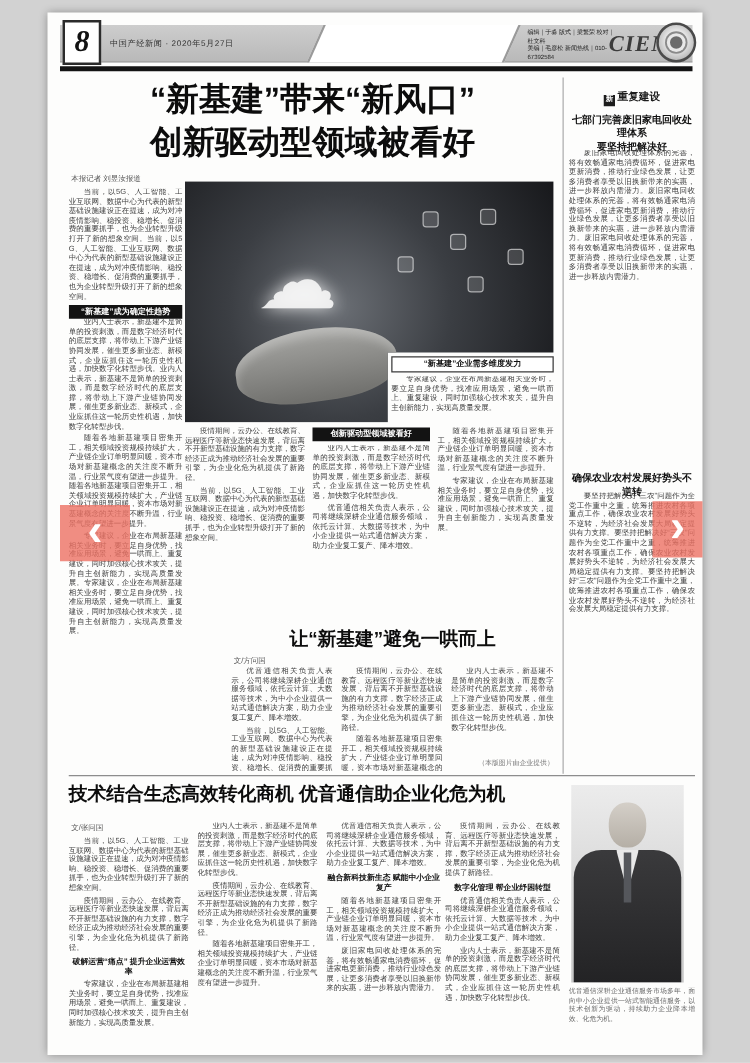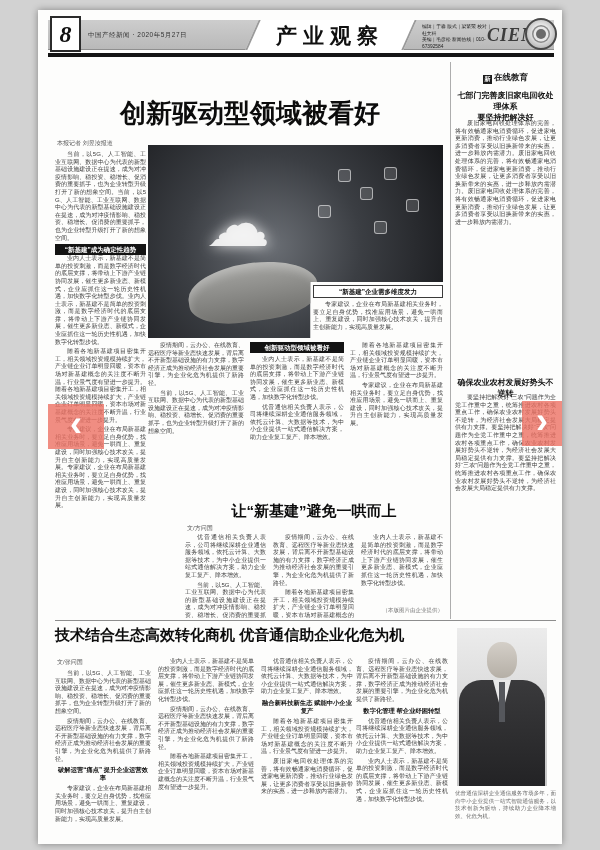--- a/index.html
+++ b/index.html
@@ -92,29 +92,29 @@
 
 <div class="stage">
   <div class="paper abs"></div>
 
   <div class="hband abs"></div>
   <div class="pgbox abs">
     <span class="pgnum">8</span>
   </div>
   <div class="masthead abs">中国产经新闻 · 2020年5月27日</div>
   <div class="titlebg abs"></div>
-  <div class="sectitle abs">产业观察</div>
   <div class="editors abs">
     <div>编辑｜于淼 版式｜梁繁荣 校对｜杜文科</div>
     <div>美编｜毛彦松 新闻热线｜010-67392584</div>
   </div>
   <div class="cien abs">CIEN</div>
   <div class="emblem abs"></div>
   <div class="hrule abs"></div>
 
+  <div class="head1 abs" style="top:62px;">“新基建”带来“新风口”</div>
   <div class="head2 abs" style="top:96px;">创新驱动型领域被看好</div>
   <div class="byline abs" style="left:57px;top:139px;">本报记者 刘昱汝报道</div>
 
   <div class="mainphoto abs">
     <span class="cloud">☁</span>
     <span class="appicon" style="left:190px;top:24px;"></span>
     <span class="appicon" style="left:212px;top:42px;"></span>
     <span class="appicon" style="left:236px;top:22px;"></span>
     <span class="appicon" style="left:258px;top:54px;"></span>
     <span class="appicon" style="left:226px;top:76px;"></span>
@@ -159,21 +159,21 @@
     <p>疫情期间，云办公、在线教育、远程医疗等新业态快速发展，背后离不开新型基础设施的有力支撑，数字经济正成为推动经济社会发展的重要引擎，为企业化危为机提供了新路径。</p>
     <p>随着各地新基建项目密集开工，相关领域投资规模持续扩大，产业链企业订单明显回暖，资本市场对新基建概念的关注度不断升温，行业景气度有望进一步提升。</p>
   </div>
   <div class="col abs" style="left:361px;top:534px;width:82px;height:71px;">
     <p>业内人士表示，新基建不是简单的投资刺激，而是数字经济时代的底层支撑，将带动上下游产业链协同发展，催生更多新业态、新模式，企业应抓住这一轮历史性机遇，加快数字化转型步伐。</p>
   </div>
   <div class="credit abs" style="left:361px;top:607px;width:82px;">（本版图片由企业提供）</div>
 
   <div class="vrule abs"></div>
   <div class="badge abs">
-    <span class="badgeicon">新</span><span>在线教育</span>
+    <span class="badgeicon">新</span><span>重复建设</span>
   </div>
   <div class="newshead abs" style="top:90px;">
     <div>七部门完善废旧家电回收处理体系</div>
     <div>要坚持把解决好</div>
   </div>
   <div class="col abs" style="left:455px;top:120px;width:101px;height:253px;">
     <p>废旧家电回收处理体系的完善，将有效畅通家电消费循环，促进家电更新消费，推动行业绿色发展，让更多消费者享受以旧换新带来的实惠，进一步释放内需潜力。废旧家电回收处理体系的完善，将有效畅通家电消费循环，促进家电更新消费，推动行业绿色发展，让更多消费者享受以旧换新带来的实惠，进一步释放内需潜力。废旧家电回收处理体系的完善，将有效畅通家电消费循环，促进家电更新消费，推动行业绿色发展，让更多消费者享受以旧换新带来的实惠，进一步释放内需潜力。</p>
   </div>
   <div class="newshead abs" style="top:377px;">确保农业农村发展好势头不逆转</div>
   <div class="col abs" style="left:455px;top:394px;width:101px;height:224px;">

